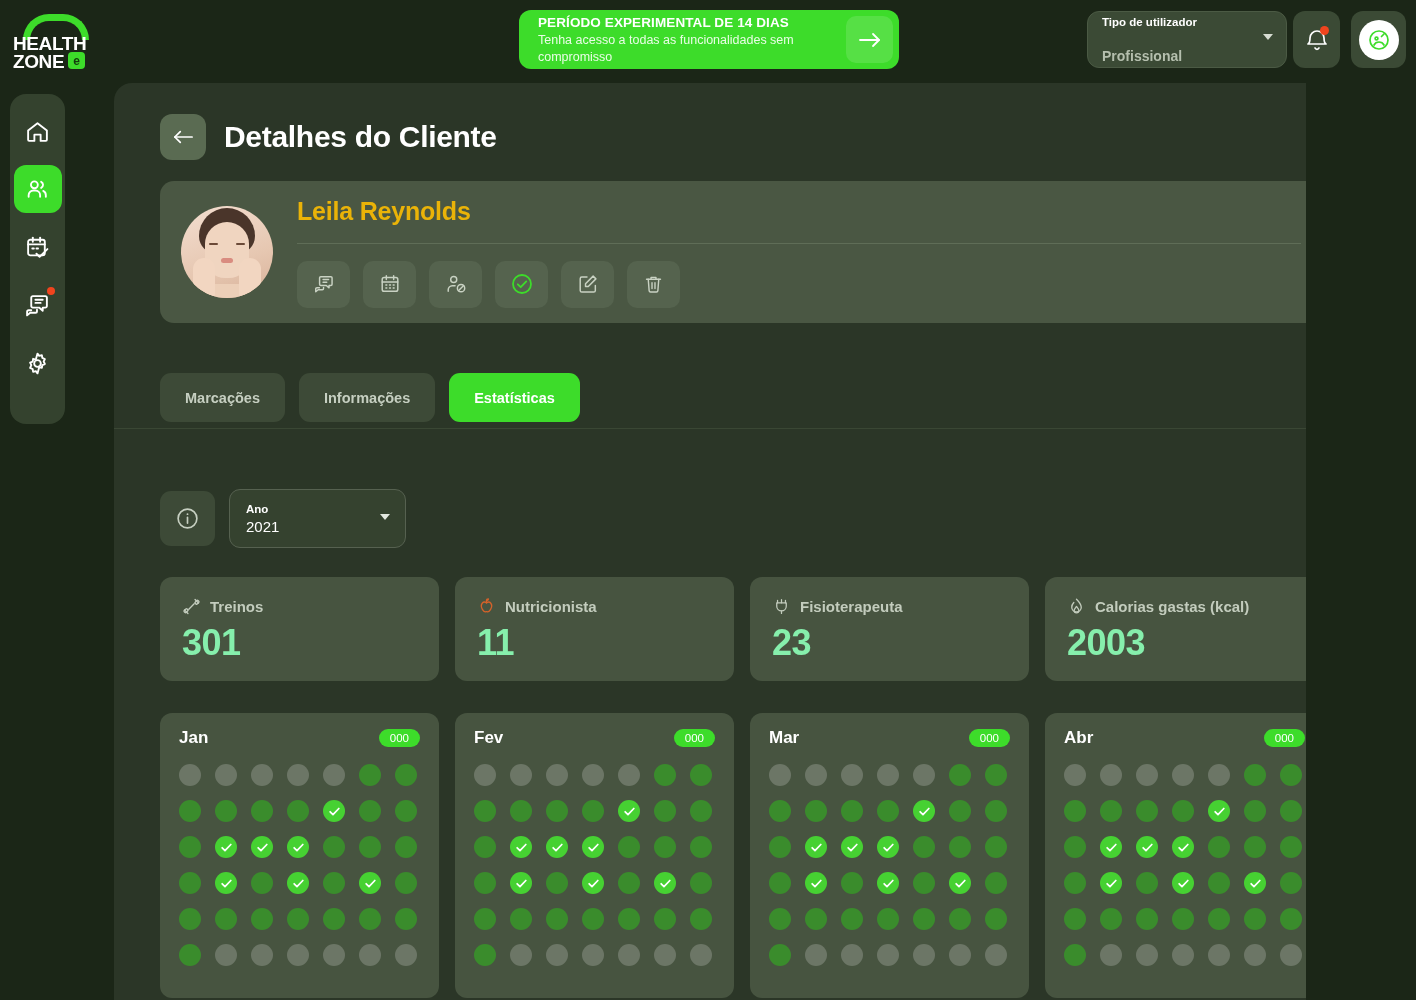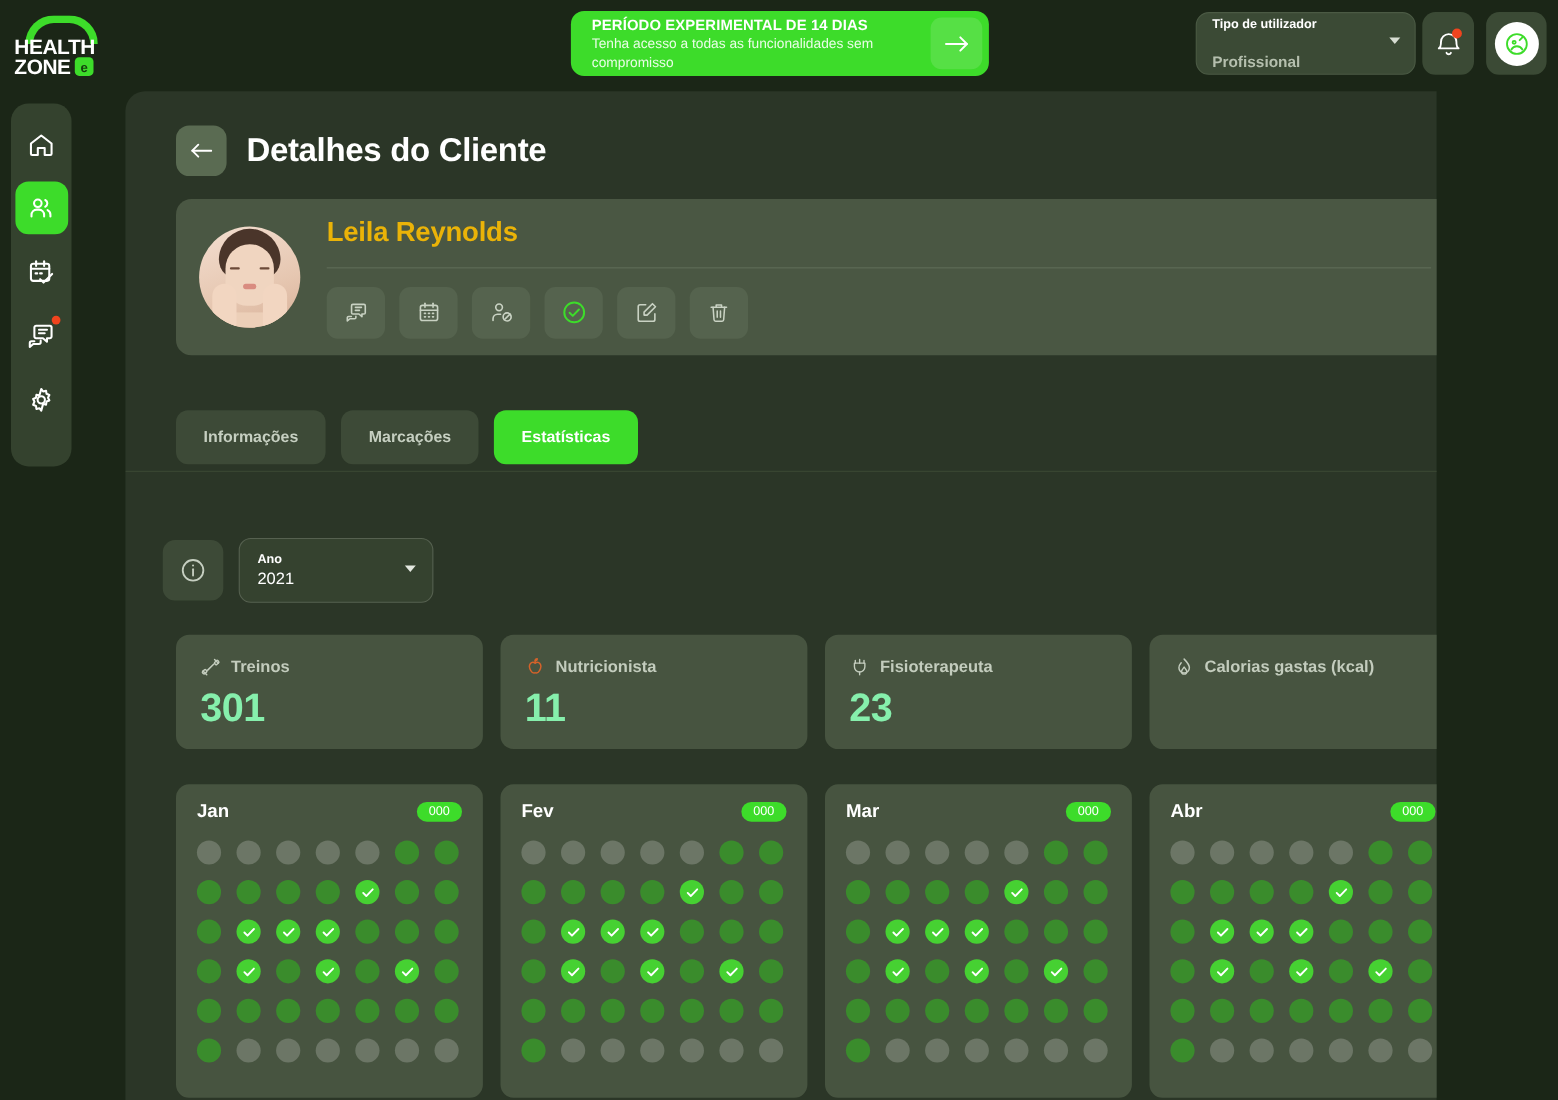--- a/index.html
+++ b/index.html
@@ -181,21 +181,21 @@
     font-size: 14.5px; font-weight: 700;
     display: flex; align-items: center; justify-content: center;
   }
   .tab.active { background: #3ddc2a; color: #ffffff; }
   .divider-line {
     position: absolute; left: 0; top: 345px; width: 1338px; height: 1px;
     background: #3a4734;
   }
 
   
-  .filter-row { position: absolute; left: 34px; top: 406px; display: flex; gap: 14px; align-items: center; }
+  .filter-row { position: absolute; left: 46px; top: 406px; display: flex; gap: 14px; align-items: center; }
   .info-btn {
     width: 55px; height: 55px; border-radius: 11px; background: #3d4a37;
     display: flex; align-items: center; justify-content: center; color: #c6cfc1;
   }
   .year-select {
     width: 177px; height: 59px; border: 1px solid #566150; border-radius: 11px;
     background: #35422f; padding: 9px 16px; position: relative;
     display: flex; flex-direction: column; justify-content: center;
   }
   .year-label { font-size: 11.5px; font-weight: 700; color: #ffffff; }
@@ -417,22 +417,22 @@
             <path d="M6 6.6l1 13a1.6 1.6 0 001.6 1.5h6.8a1.6 1.6 0 001.6-1.5l1-13"></path>
             <path d="M10.3 10.5v6.6M13.7 10.5v6.6"></path>
           </svg>
         </div>
 
       </div>
     </div>
   </div>
 
   <div class="tabs">
+    <div class="tab">Marcações</div>
     <div class="tab">Informações</div>
-    <div class="tab">Marcações</div>
     <div class="tab active">Estatísticas</div>
   </div>
 
   <div class="divider-line"></div>
 
   <div class="filter-row">
     <div class="info-btn">
       <svg class="icon" width="25" height="25" viewBox="0 0 24 24" fill="none" stroke="currentColor" stroke-width="1.6" stroke-linecap="round" stroke-linejoin="round">
         <circle cx="12" cy="12" r="9"></circle>
         <path d="M12 11v5.5"></path>
@@ -486,20 +486,21 @@
     </div>
 
     <div class="stat-card">
       <div class="stat-head">
         <svg class="icon" width="19" height="19" viewBox="0 0 24 24" fill="none" stroke="#c3ccbd" stroke-width="1.7" stroke-linecap="round" stroke-linejoin="round">
           <path d="M12 2.8c3.4 3.4 6 6 6 10a6 6 0 11-12 0c0-2.4 1.2-4.2 2.6-5.8"></path>
           <path d="M12 20a3 3 0 003-3c0-1.6-1.2-2.8-3-5-1.8 2.2-3 3.4-3 5a3 3 0 003 3z"></path>
         </svg>
         <div class="stat-label">Calorias gastas (kcal)</div>
       </div>
+      <div class="stat-value">2003</div>
     </div>
 
   </div>
 
   <div class="months" id="months-row">
       <div class="month-card">
         <div class="month-head">
           <div class="month-name">Jan</div>
           <div class="month-badge">000</div>
         </div>

